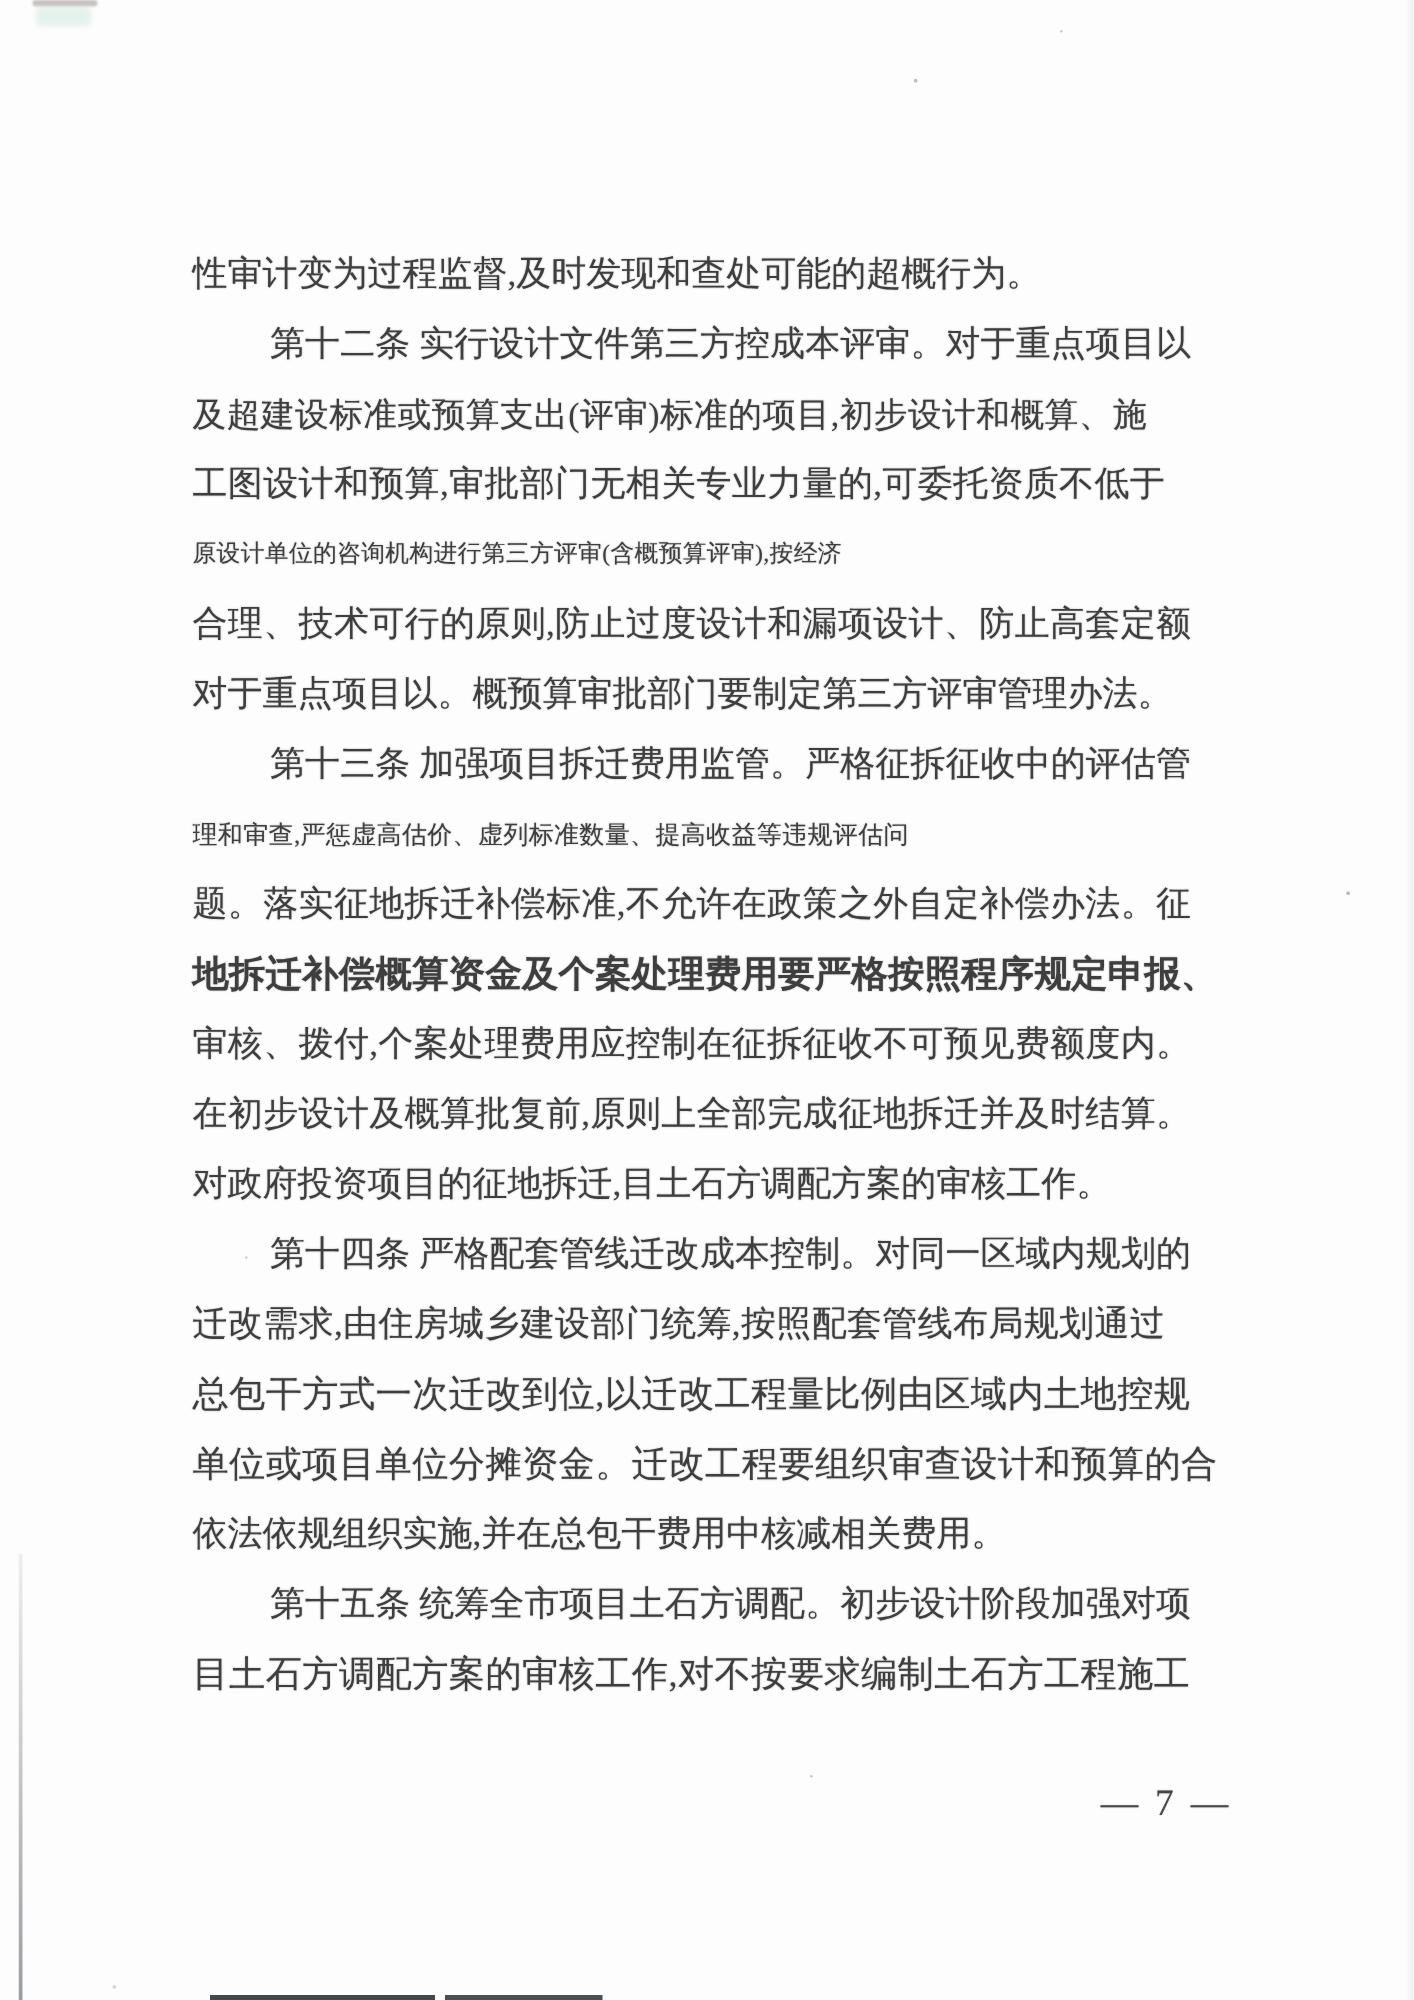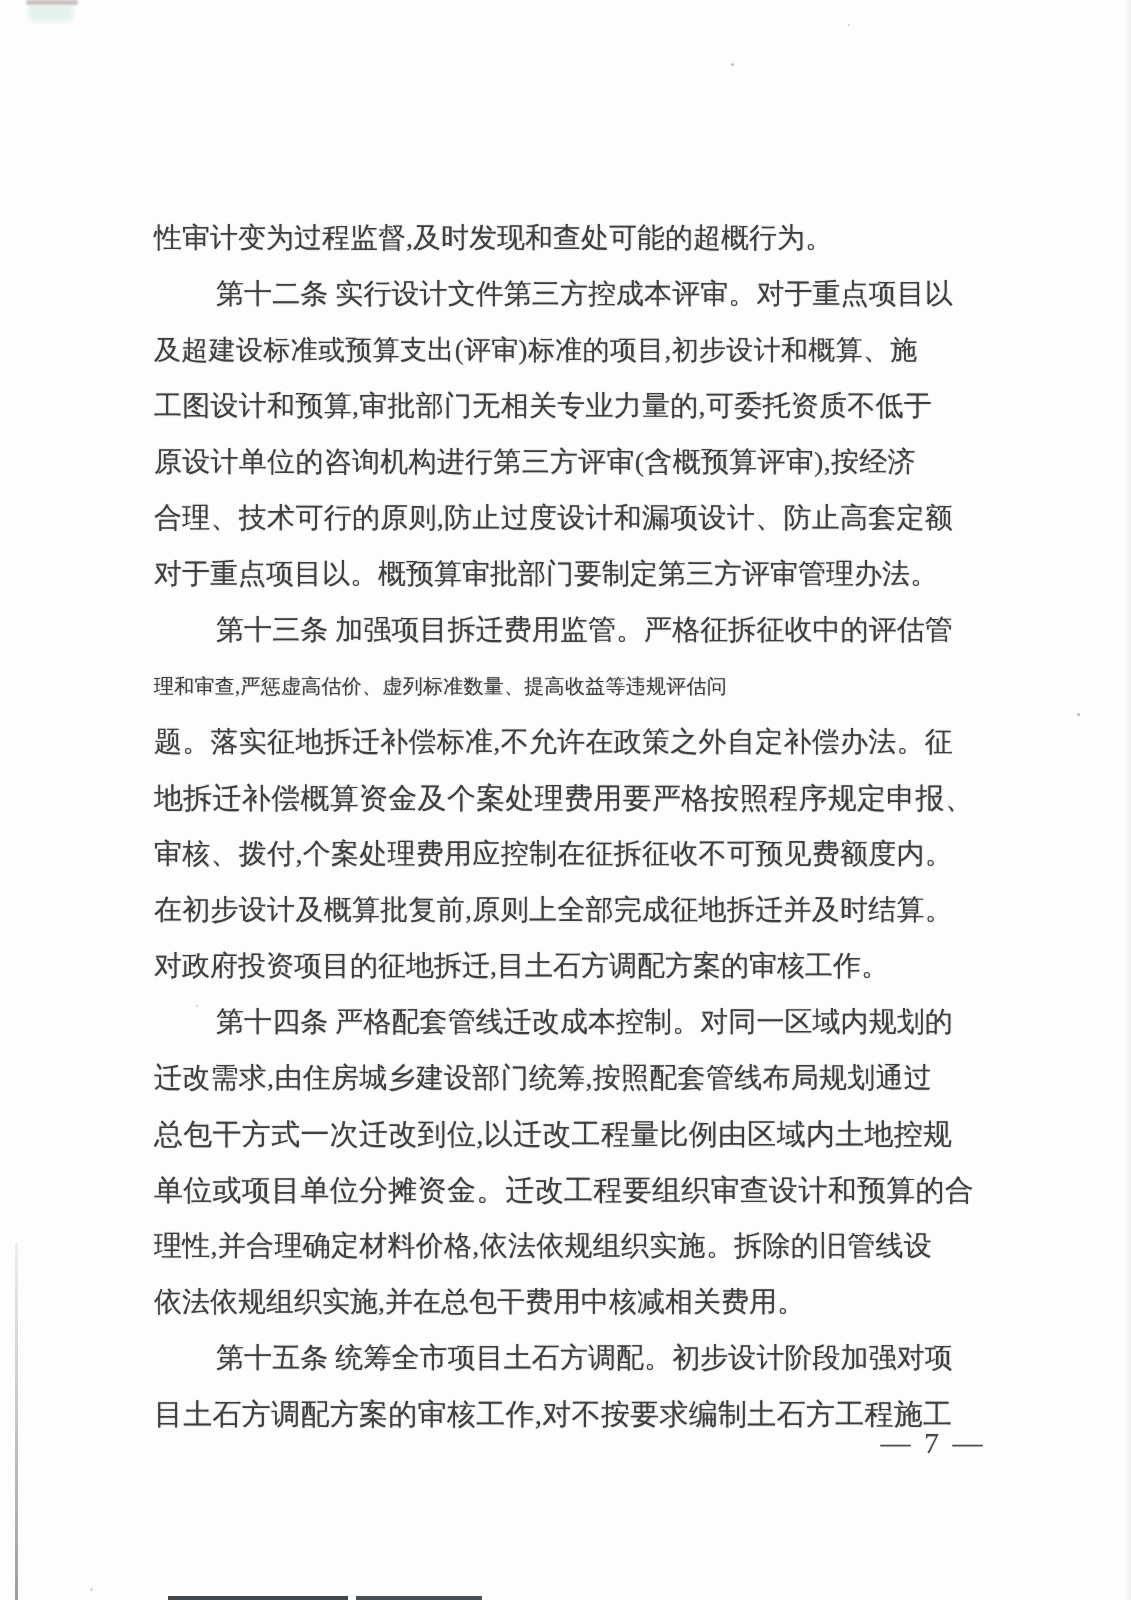--- a/index.html
+++ b/index.html
@@ -3,21 +3,21 @@
 <meta charset="utf-8">
 <style>
   html,body{margin:0;padding:0;background:#ffffff;}
   body{width:1131px;height:1600px;overflow:hidden;
        font-family:"Liberation Serif","DejaVu Serif",serif;}
   main[data-name="scanned-document-page"]{
     position:relative;width:1131px;height:1600px;
     background:#fdfdfd;overflow:hidden;
   }
   section[data-name="body-text"]{
-    position:absolute;left:154px;top:210px;width:820px;
+    position:absolute;left:154px;top:192px;width:820px;
     color:#3e3e3e;
   }
   .line{
     height:56px;line-height:56px;white-space:nowrap;
     text-shadow:0 0 1.4px rgba(90,90,90,.55);
   }
   .line.indent{padding-left:62px;}
   div[data-name="page-number"]{
     position:absolute;top:1423px;left:848px;width:170px;height:40px;
     line-height:40px;text-align:center;font-size:30px;color:#474747;
@@ -52,35 +52,34 @@
 </style>
 </head>
 <body>
 
 <main data-name="scanned-document-page">
   <section data-name="body-text">
       <div class="line" data-name="text-line" style="font-size: 28px;">性审计变为过程监督,及时发现和查处可能的超概行为。</div>
       <div class="line indent" data-name="text-line" style="font-size: 28px; letter-spacing: 0.07px;">第十二条 实行设计文件第三方控成本评审。对于重点项目以</div>
       <div class="line" data-name="text-line" style="font-size: 27px; letter-spacing: 0.33px;">及超建设标准或预算支出(评审)标准的项目,初步设计和概算、施</div>
       <div class="line" data-name="text-line" style="font-size: 28px; letter-spacing: 0.28px;">工图设计和预算,审批部门无相关专业力量的,可委托资质不低于</div>
-      <div class="line" data-name="text-line" style="font-size: 28px; letter-spacing: 0.28px;">原设计单位的咨询机构进行第三方评审(含概预算评审),按经济</div>
+      <div class="line" data-name="text-line" style="font-size: 19px; letter-spacing: 0.28px;">原设计单位的咨询机构进行第三方评审(含概预算评审),按经济</div>
       <div class="line" data-name="text-line" style="font-size: 28px; letter-spacing: 0.28px;">合理、技术可行的原则,防止过度设计和漏项设计、防止高套定额</div>
       <div class="line" data-name="text-line" style="font-size: 28px;">对于重点项目以。概预算审批部门要制定第三方评审管理办法。</div>
       <div class="line indent" data-name="text-line" style="font-size: 28px; letter-spacing: 0.07px;">第十三条 加强项目拆迁费用监管。严格征拆征收中的评估管</div>
       <div class="line" data-name="text-line" style="font-size: 20px; letter-spacing: 0.28px;">理和审查,严惩虚高估价、虚列标准数量、提高收益等违规评估问</div>
       <div class="line" data-name="text-line" style="font-size: 28px; letter-spacing: 0.28px;">题。落实征地拆迁补偿标准,不允许在政策之外自定补偿办法。征</div>
-      <div class="line" data-name="text-line" style="font-size: 29px; letter-spacing: 0.29px;">地拆迁补偿概算资金及个案处理费用要严格按照程序规定申报、</div>
+      <div class="line" data-name="text-line" style="font-size: 29px; letter-spacing: 0.29px; font-weight: bold;">地拆迁补偿概算资金及个案处理费用要严格按照程序规定申报、</div>
       <div class="line" data-name="text-line" style="font-size: 28px; letter-spacing: 0.28px;">审核、拨付,个案处理费用应控制在征拆征收不可预见费额度内。</div>
       <div class="line" data-name="text-line" style="font-size: 28px; letter-spacing: 0.28px;">在初步设计及概算批复前,原则上全部完成征地拆迁并及时结算。</div>
       <div class="line" data-name="text-line" style="font-size: 28px;">对政府投资项目的征地拆迁,目土石方调配方案的审核工作。</div>
       <div class="line indent" data-name="text-line" style="font-size: 28px; letter-spacing: 0.07px;">第十四条 严格配套管线迁改成本控制。对同一区域内规划的</div>
       <div class="line" data-name="text-line" style="font-size: 28px; letter-spacing: 0.28px;">迁改需求,由住房城乡建设部门统筹,按照配套管线布局规划通过</div>
       <div class="line" data-name="text-line" style="font-size: 29px; letter-spacing: 0.29px;">总包干方式一次迁改到位,以迁改工程量比例由区域内土地控规</div>
       <div class="line" data-name="text-line" style="font-size: 29px; letter-spacing: 0.29px;">单位或项目单位分摊资金。迁改工程要组织审查设计和预算的合</div>
-      <div class="line" data-name="text-line" style="font-size: 28px; letter-spacing: 0.28px;">理性,并合理确定材料价格,依法依规组织实施。拆除的旧管线设</div>
       <div class="line" data-name="text-line" style="font-size: 28px;">依法依规组织实施,并在总包干费用中核减相关费用。</div>
       <div class="line indent" data-name="text-line" style="font-size: 28px; letter-spacing: 0.07px;">第十五条 统筹全市项目土石方调配。初步设计阶段加强对项</div>
       <div class="line" data-name="text-line" style="font-size: 29px; letter-spacing: 0.29px;">目土石方调配方案的审核工作,对不按要求编制土石方工程施工</div>
     </section>
   <div data-name="page-number">— 7 —</div>
 
   <div data-name="scan-artifact-top-smudge-dark"></div>
   <div data-name="scan-artifact-top-smudge-green"></div>
   <div data-name="scan-artifact-left-line"></div>
   <div data-name="scan-artifact-bottom-bar-1"></div>

